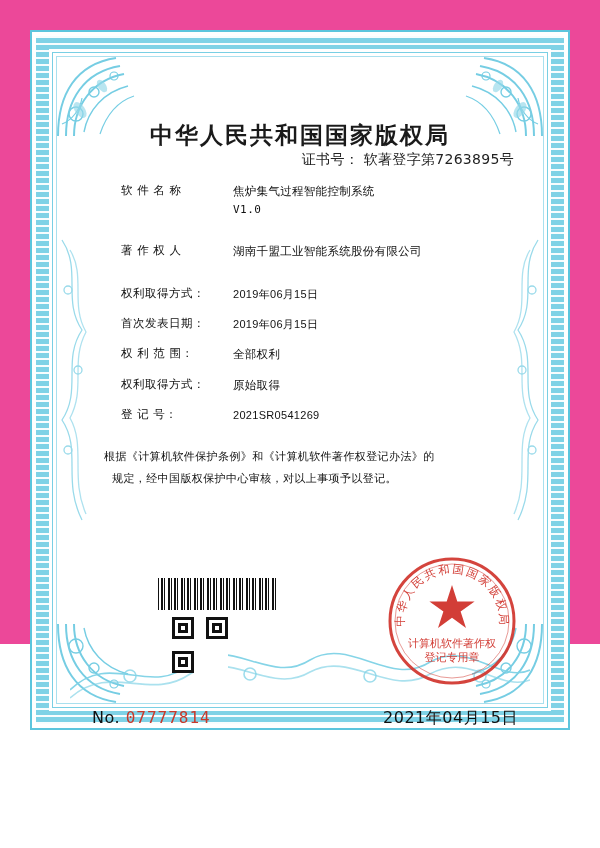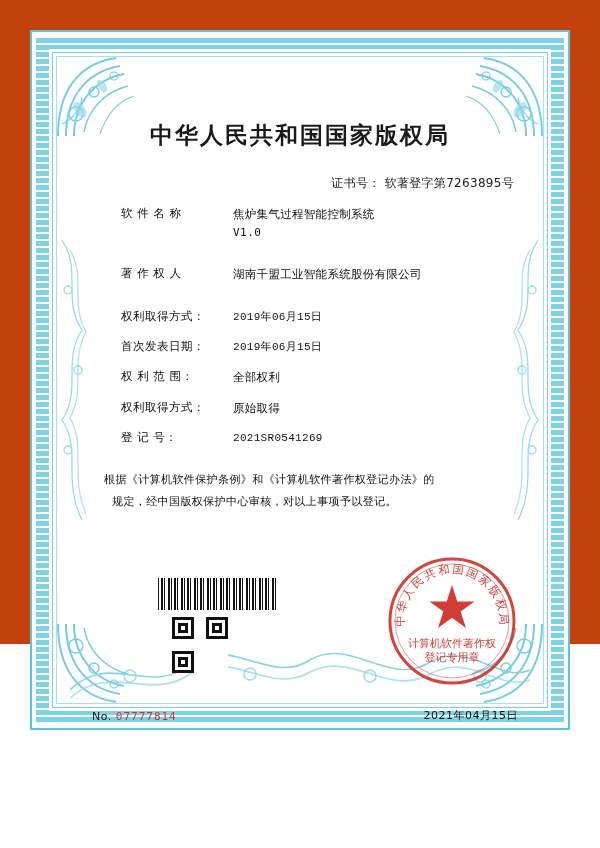--- a/index.html
+++ b/index.html
@@ -11,21 +11,21 @@
     height: 848px;
     background: #ffffff;
     font-family: "DejaVu Sans", "Liberation Sans", sans-serif;
     overflow: hidden;
   }
 
   .page {
     position: relative;
     width: 600px;
     height: 644px;
-    background: #c2410c;
+    background: #ec4899;
   }
 
   
   .certificate {
     position: absolute;
     left: 30px;
     top: 30px;
     width: 540px;
     height: 700px;
     background: #ffffff;
@@ -135,23 +135,22 @@
     font-family: "DejaVu Serif", "Liberation Serif", serif;
     font-size: 25px;
     font-weight: bold;
     color: #111111;
     letter-spacing: 2px;
     margin-top: 22px;
   }
 
   .cert-no {
     text-align: right;
-    font-size: 12px;
+    font-size: 14px;
     color: #222;
-    margin-top: 24px;
     padding-right: 6px;
     letter-spacing: 0.3px;
   }
 
   .rows {
     margin-top: 14px;
     margin-left: 41px;
   }
   .row {
     display: flex;
@@ -177,21 +176,21 @@
     letter-spacing: 0.3px;
     line-height: 1.55;
   }
   .row .val .line2 {
     display: block;
     font-family: "DejaVu Sans Mono", "Liberation Mono", monospace;
     font-size: 11px;
     letter-spacing: 0.5px;
   }
   .val-mono {
-    font-family: Liberation Mono, monospace;
+    font-family: Liberation Sans, sans-serif;
     font-size: 11px;
     letter-spacing: 0.5px;
   }
 
   .row-gap { height: 12px; }
 
   .para {
     margin-top: 22px;
     font-size: 11px;
     color: #111;
@@ -254,22 +253,22 @@
   .seal svg { display: block; }
 
   
   .footer {
     position: absolute;
     left: 62px;
     right: 52px;
     top: 678px;
     display: flex;
     justify-content: space-between;
-    align-items: flex-end;
-    font-size: 11px;
+    align-items: flex-start;
+    font-size: 16px;
     color: #111;
   }
   .footer .serial {
     color: #111;
     letter-spacing: .5px;
   }
   .footer .serial .num {
     color: #c8392b;
     font-family: "DejaVu Sans Mono", "Liberation Mono", monospace;
     letter-spacing: 1px;

